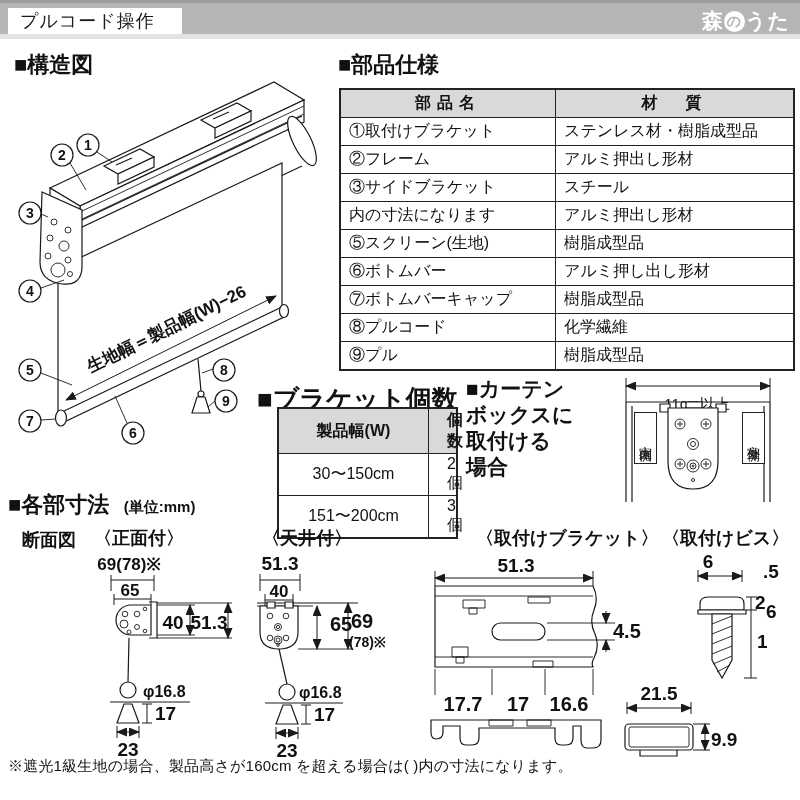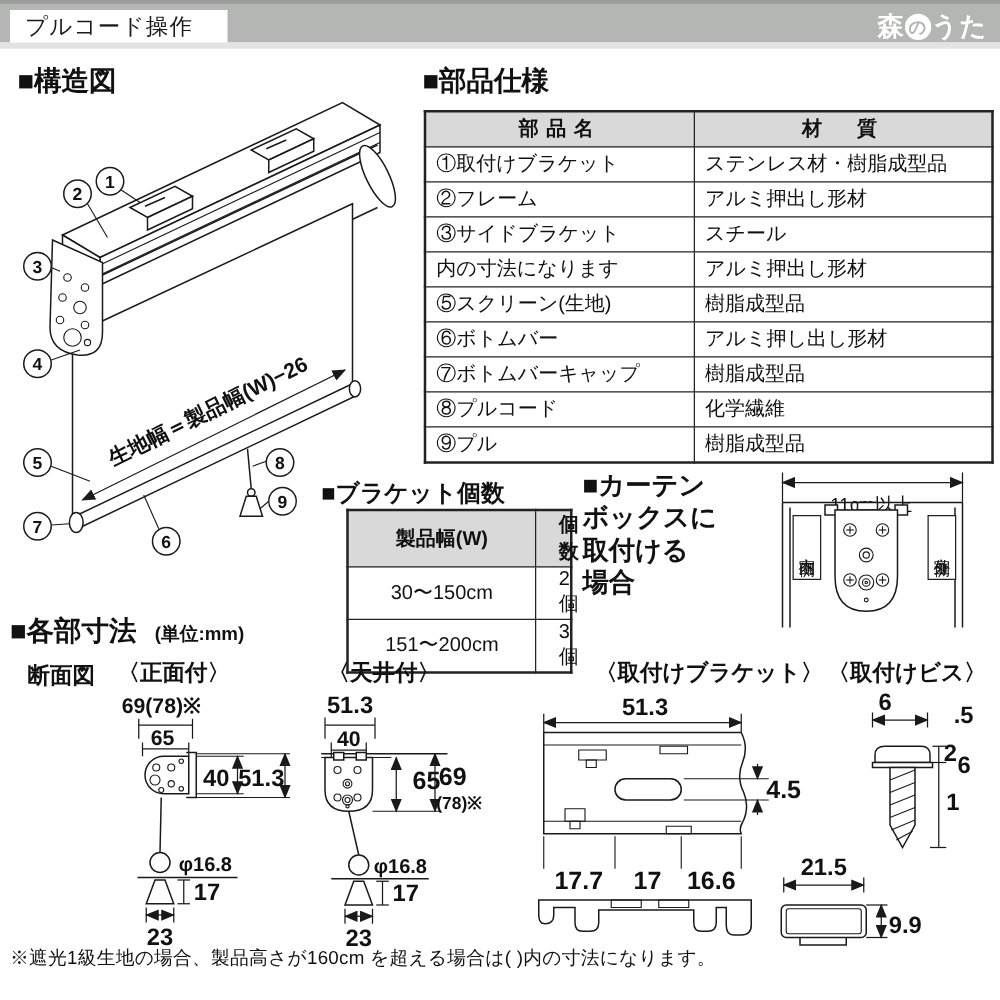--- a/index.html
+++ b/index.html
@@ -189,21 +189,21 @@
         <td>⑧プルコード</td>
         <td>化学繊維</td>
       </tr>
   <tr>
         <td>⑨プル</td>
         <td>樹脂成型品</td>
       </tr>
 </tbody>
   </table>
 
-<div class="sec-title" style="left:257px;top:382px;font-size:19px;">■ブラケット個数</div>
+<div class="sec-title" style="left:257px;top:382px;font-size:26px;">■ブラケット個数</div>
 <table class="bc-table">
   <tbody>
       <tr>
     <th style="width:113px;">製品幅(W)</th>
     <th>個数</th>
   </tr>
   <tr>
         <td>30〜150cm</td>
         <td>2個</td>
       </tr>

